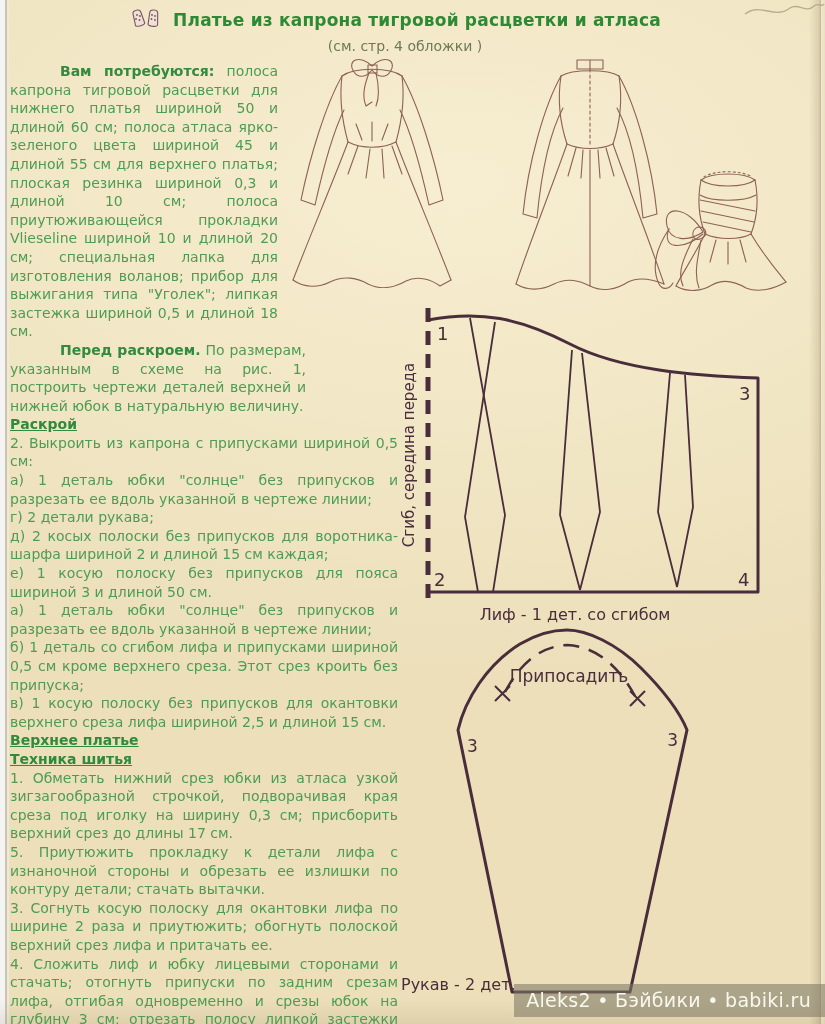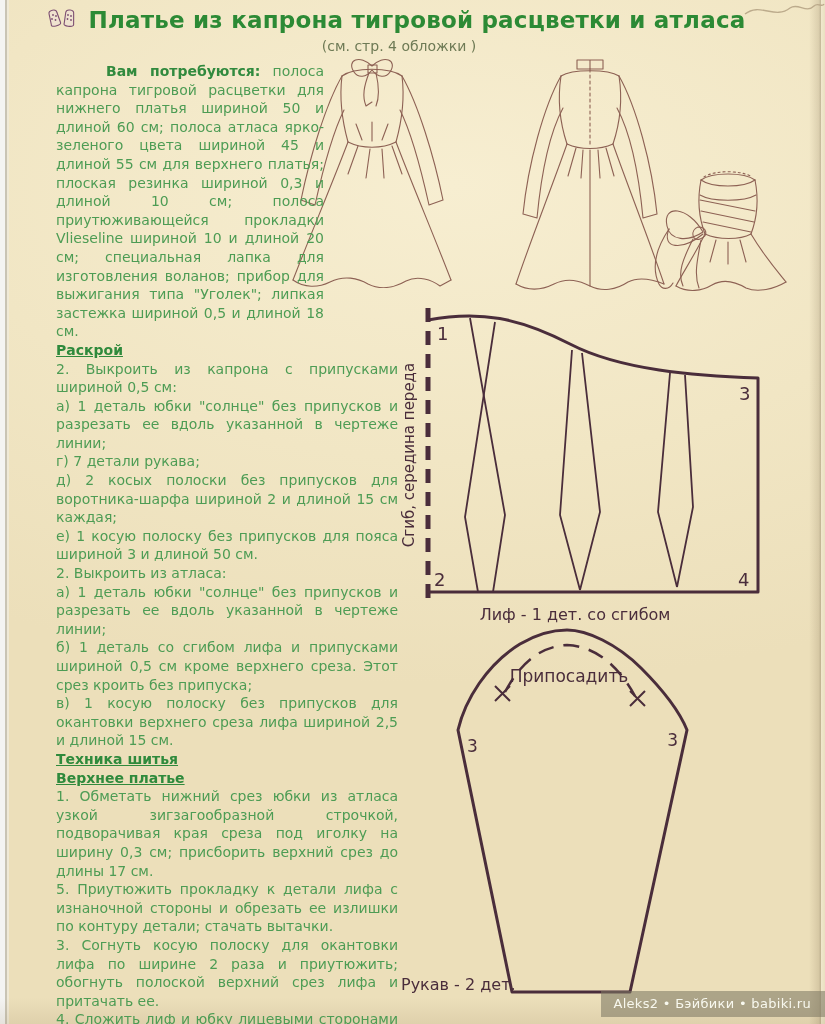--- a/index.html
+++ b/index.html
@@ -18,42 +18,42 @@
     background:linear-gradient(90deg,#f4f4f2 0 5px,#c9c4b4 5px 7px,#efe9d6 7px 9px);}
   .corner-green{position:absolute;left:0;top:0;width:9px;height:150px;
     background:linear-gradient(180deg,#9db48d,#c5cdae 60%,transparent);opacity:.8;}
   .right-edge{position:absolute;right:0;top:0;width:16px;height:1024px;
     background:linear-gradient(90deg,transparent,rgba(120,100,70,.18) 60%,rgba(90,75,50,.28) 72%,rgba(240,232,205,.9) 78%,#e9e0c0);}
   .bottom-shadow{position:absolute;left:0;bottom:0;width:100%;height:26px;
     background:linear-gradient(180deg,transparent,rgba(140,120,85,.14));}
 
   
   .header{position:absolute;left:0;top:6px;width:790px;text-align:center;}
-  .title{display:inline;vertical-align:middle;font-size:23px;font-weight:bold;color:#2c8a35;letter-spacing:.2px;}
+  .title{display:inline;vertical-align:middle;font-size:17px;font-weight:bold;color:#2c8a35;letter-spacing:.2px;}
   .thimbles{display:inline-block;vertical-align:middle;margin-right:10px;}
-  .subtitle{position:absolute;left:4px;top:38px;width:790px;text-align:center;
+  .subtitle{position:absolute;left:10px;top:38px;width:790px;text-align:center;
     font-size:14px;color:#6e7a55;}
 
   
   .textcol{position:absolute;left:10px;top:62px;width:388px;
     color:#4d9c54;font-size:14px;line-height:18.6px;}
-  .textcol p{margin:0;text-align:justify;padding-left:46px;}
+  .textcol p{margin:0;text-align:justify;}
   .lead{font-weight:bold;color:#318a3e;}
   .p-materials{width:268px;text-indent:50px;}
   .p-indent{text-indent:50px;}
   .heading{font-weight:bold;color:#2f8a3c;margin:0 0 0 62px;text-align:left;text-decoration:underline;}
   .wrapspacer{float:right;width:92px;height:40px;}
 
   .diagram{position:absolute;}
   .ink{stroke:#4a2d3b;fill:none;}
   .ink-text{fill:#4a2d3b;font-family:"DejaVu Sans",sans-serif;}
   .sketch{stroke:#8d6154;fill:none;stroke-width:1.1;stroke-linecap:round;stroke-linejoin:round;}
 
   .watermark{position:absolute;right:0;bottom:7px;padding:5px 14px 6px 12px;
-    background:rgba(125,120,100,.58);color:#f8f8ee;font-size:13px;letter-spacing:.3px;}
+    background:rgba(125,120,100,.58);color:#f8f8ee;font-size:19px;letter-spacing:.3px;}
 </style>
 </head>
 <body>
 
 <div class="page">
   <div class="corner-green"></div>
   <div class="left-strip"></div>
   <div class="right-edge"></div>
   <div class="bottom-shadow"></div>
 
@@ -137,34 +137,34 @@
       <path d="M425,182 C414,204 402,222 396,234"></path>
       <path d="M471,182 C484,204 498,220 506,230"></path>
       <path d="M396,234 C408,241 422,239 432,233 C444,226 456,230 466,236 C478,241 494,237 506,230"></path>
       <path d="M436,188 L430,210 M448,190 L448,212 M460,188 L466,210"></path>
     </g>
   </svg>
 
   <div class="textcol">
     <p class="p-materials"><span class="lead">Вам потребуются:</span> <span>полоса капрона тигровой расцветки для нижнего платья шириной 50 и длиной 60 см; полоса атласа ярко-зеленого цвета шириной 45 и длиной 55 см для верхнего платья; плоская резинка шириной 0,3 и длиной 10 см; полоса приутюживающейся прокладки Vlieseline шириной 10 и длиной 20 см; специальная лапка для изготовления воланов; прибор для выжигания типа "Уголек"; липкая застежка шириной 0,5 и длиной 18 см.</span></p>
 
+    <p class="p-indent"><span class="wrapspacer"></span><span class="lead">Перед раскроем.</span> <span>По размерам, указанным в схеме на рис. 1, построить чертежи деталей верхней и нижней юбок в натуральную величину.</span></p>
 
     <p class="heading">Раскрой</p>
     <p>2. Выкроить из капрона с припусками шириной 0,5 см:</p>
     <p>а) 1 деталь юбки "солнце" без припусков и разрезать ее вдоль указанной в чертеже линии;</p>
-    <p>г) 7 детали рукава;</p>
+    <p>г) 2 детали рукава;</p>
     <p>д) 2 косых полоски без припусков для воротника-шарфа шириной 2 и длиной 15 см каждая;</p>
     <p>е) 1 косую полоску без припусков для пояса шириной 3 и длиной 50 см.</p>
-    <p>2. Выкроить из атласа:</p>
     <p>а) 1 деталь юбки "солнце" без припусков и разрезать ее вдоль указанной в чертеже линии;</p>
     <p>б) 1 деталь со сгибом лифа и припусками шириной 0,5 см кроме верхнего среза. Этот срез кроить без припуска;</p>
     <p>в) 1 косую полоску без припусков для окантовки верхнего среза лифа шириной 2,5 и длиной 15 см.</p>
 
+    <p class="heading">Верхнее платье</p>
     <p class="heading">Техника шитья</p>
-    <p class="heading">Верхнее платье</p>
     <p>1. Обметать нижний срез юбки из атласа узкой зигзагообразной строчкой, подворачивая края среза под иголку на ширину 0,3 см; присборить верхний срез до длины 17 см.</p>
     <p>5. Приутюжить прокладку к детали лифа с изнаночной стороны и обрезать ее излишки по контуру детали; стачать вытачки.</p>
     <p>3. Согнуть косую полоску для окантовки лифа по ширине 2 раза и приутюжить; обогнуть полоской верхний срез лифа и притачать ее.</p>
     <p>4. Сложить лиф и юбку лицевыми сторонами и стачать; отогнуть припуски по задним срезам лифа, отгибая одновременно и срезы юбок на глубину 3 см; отрезать полосу липкой застежки длиной 8 см и притачать к лифу; стачать срезы юбки вниз от конца липкой застежки.</p>
 
   </div>
 
   <svg class="diagram" style="left:395px;top:292px" width="420" height="335" viewBox="0 0 420 335">
     <path class="ink" stroke-width="5" stroke-dasharray="14 9" d="M33,16 L33,306"></path>
     <path class="ink" stroke-width="3" stroke-linejoin="round" d="M33,28 C85,18 125,26 175,52 C225,78 300,84 363,86 L363,300 L33,300"></path>

